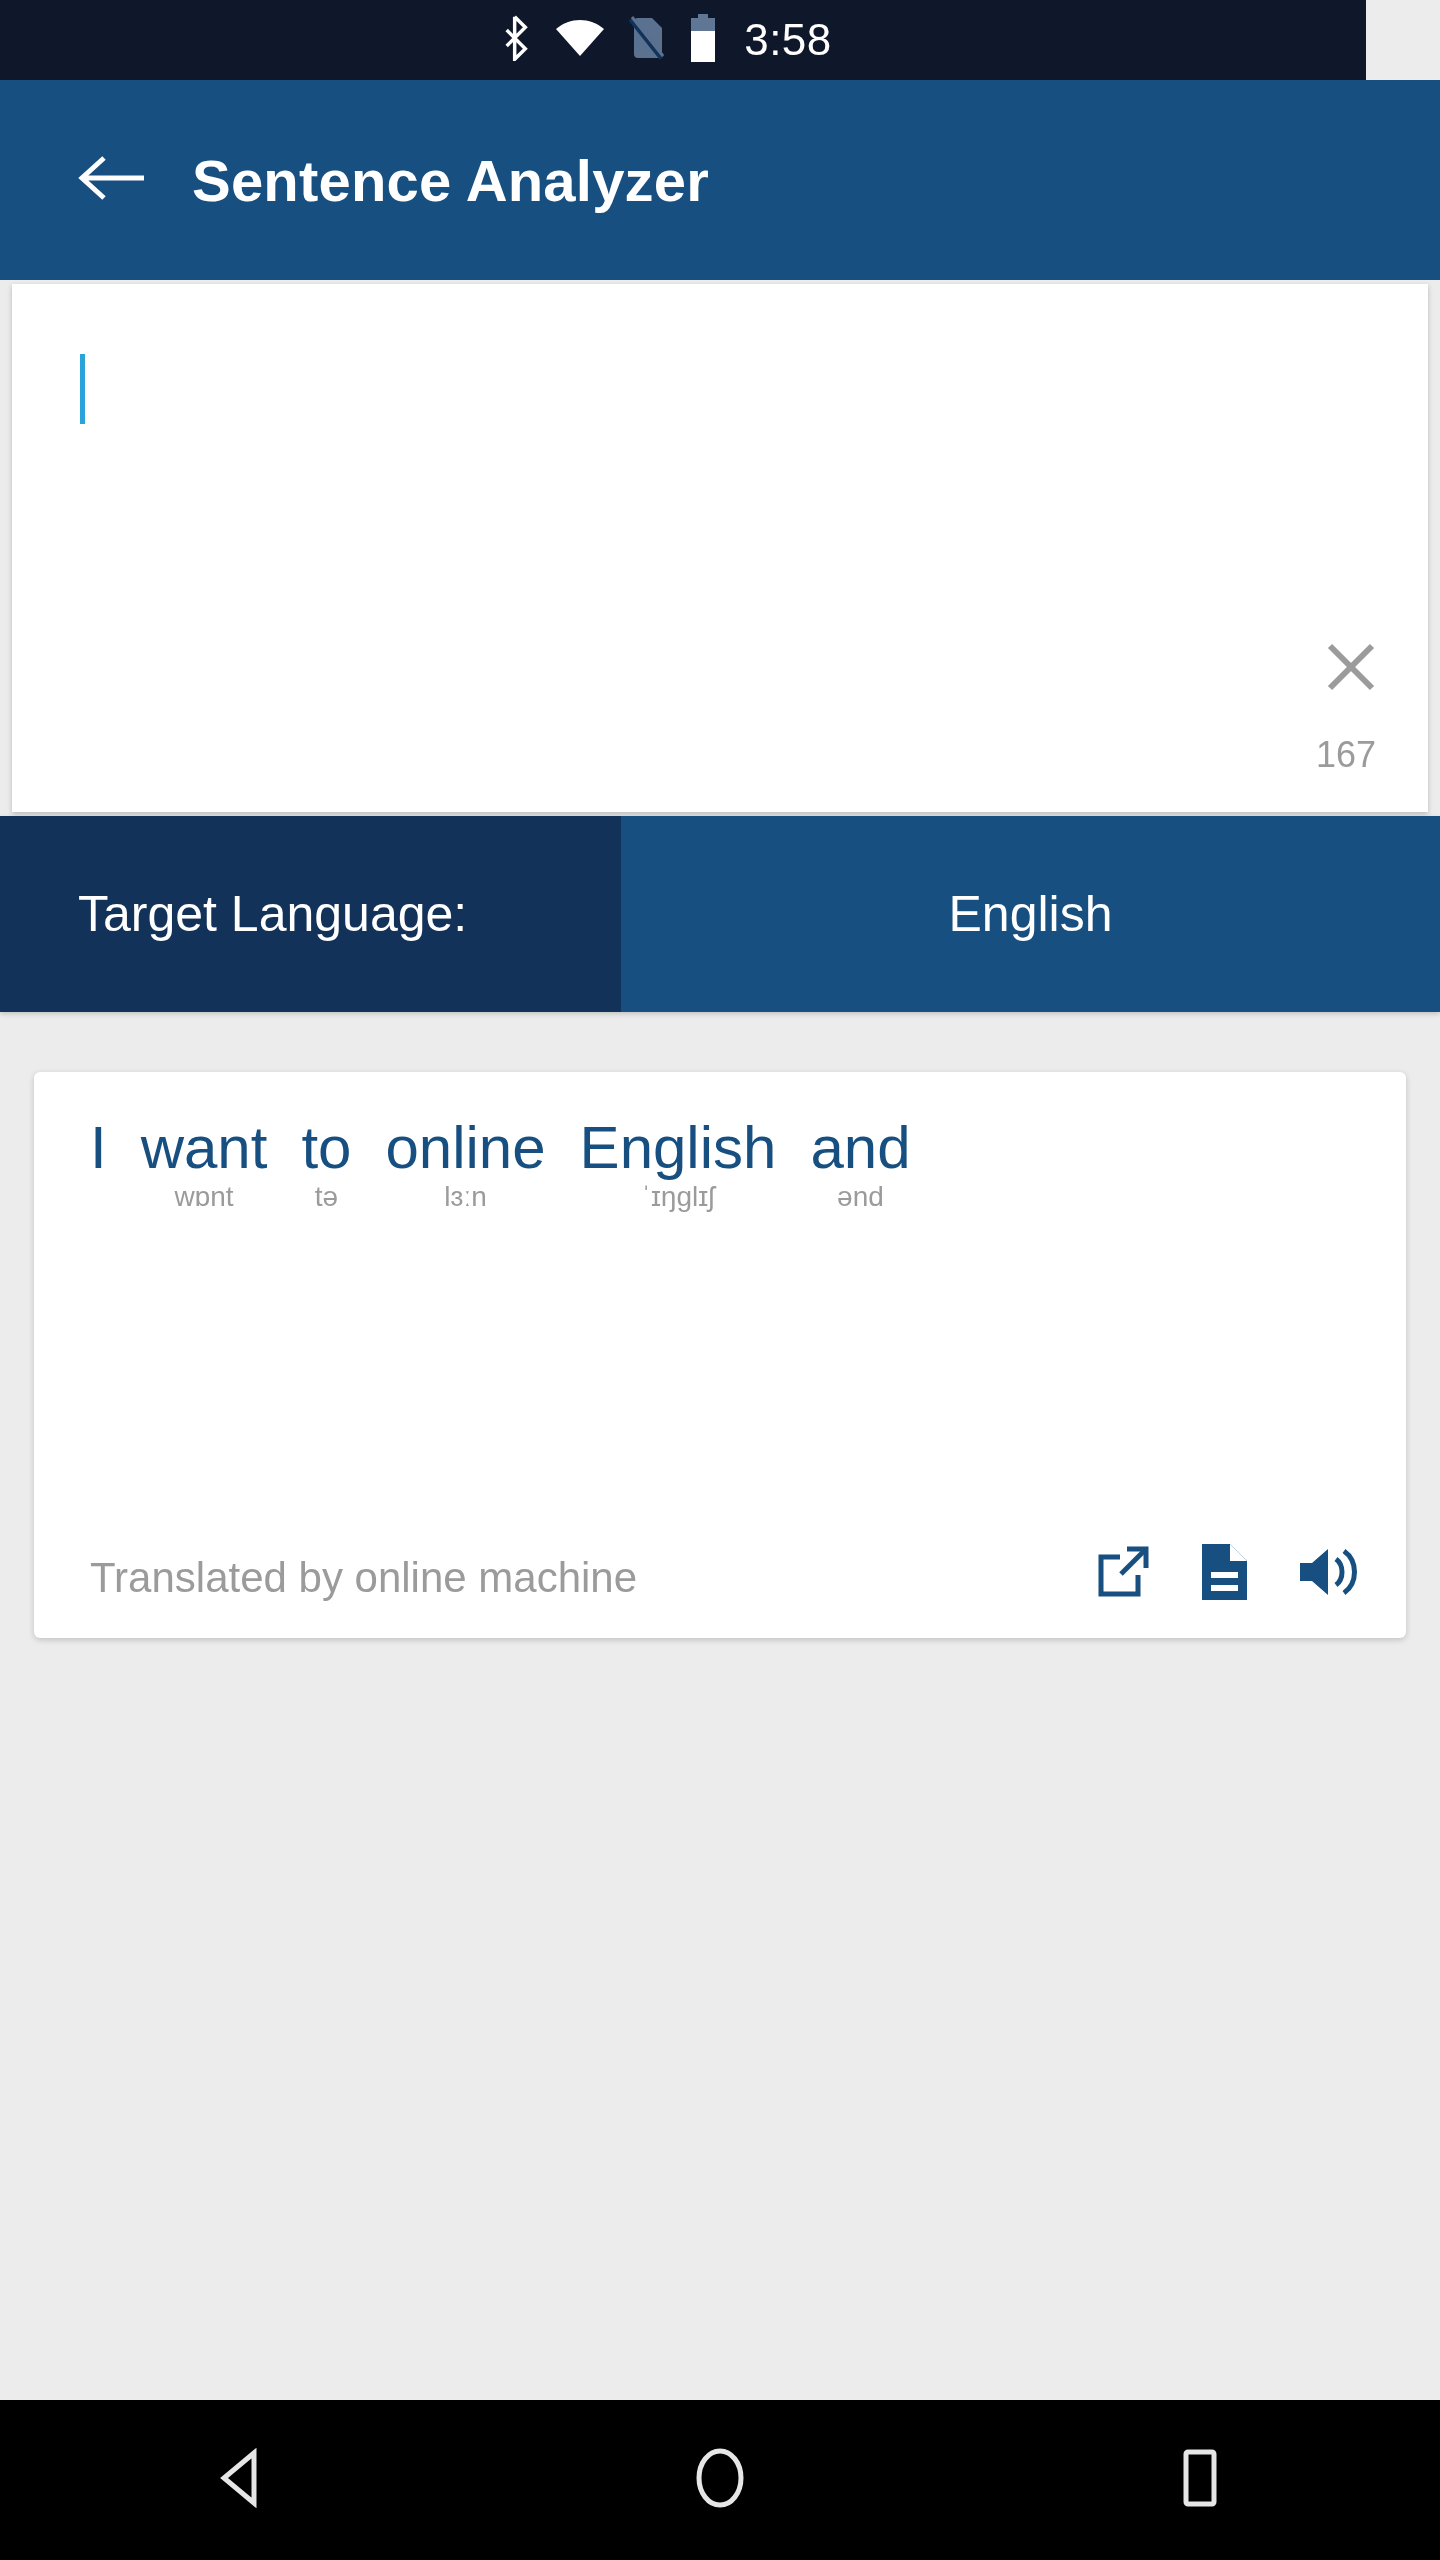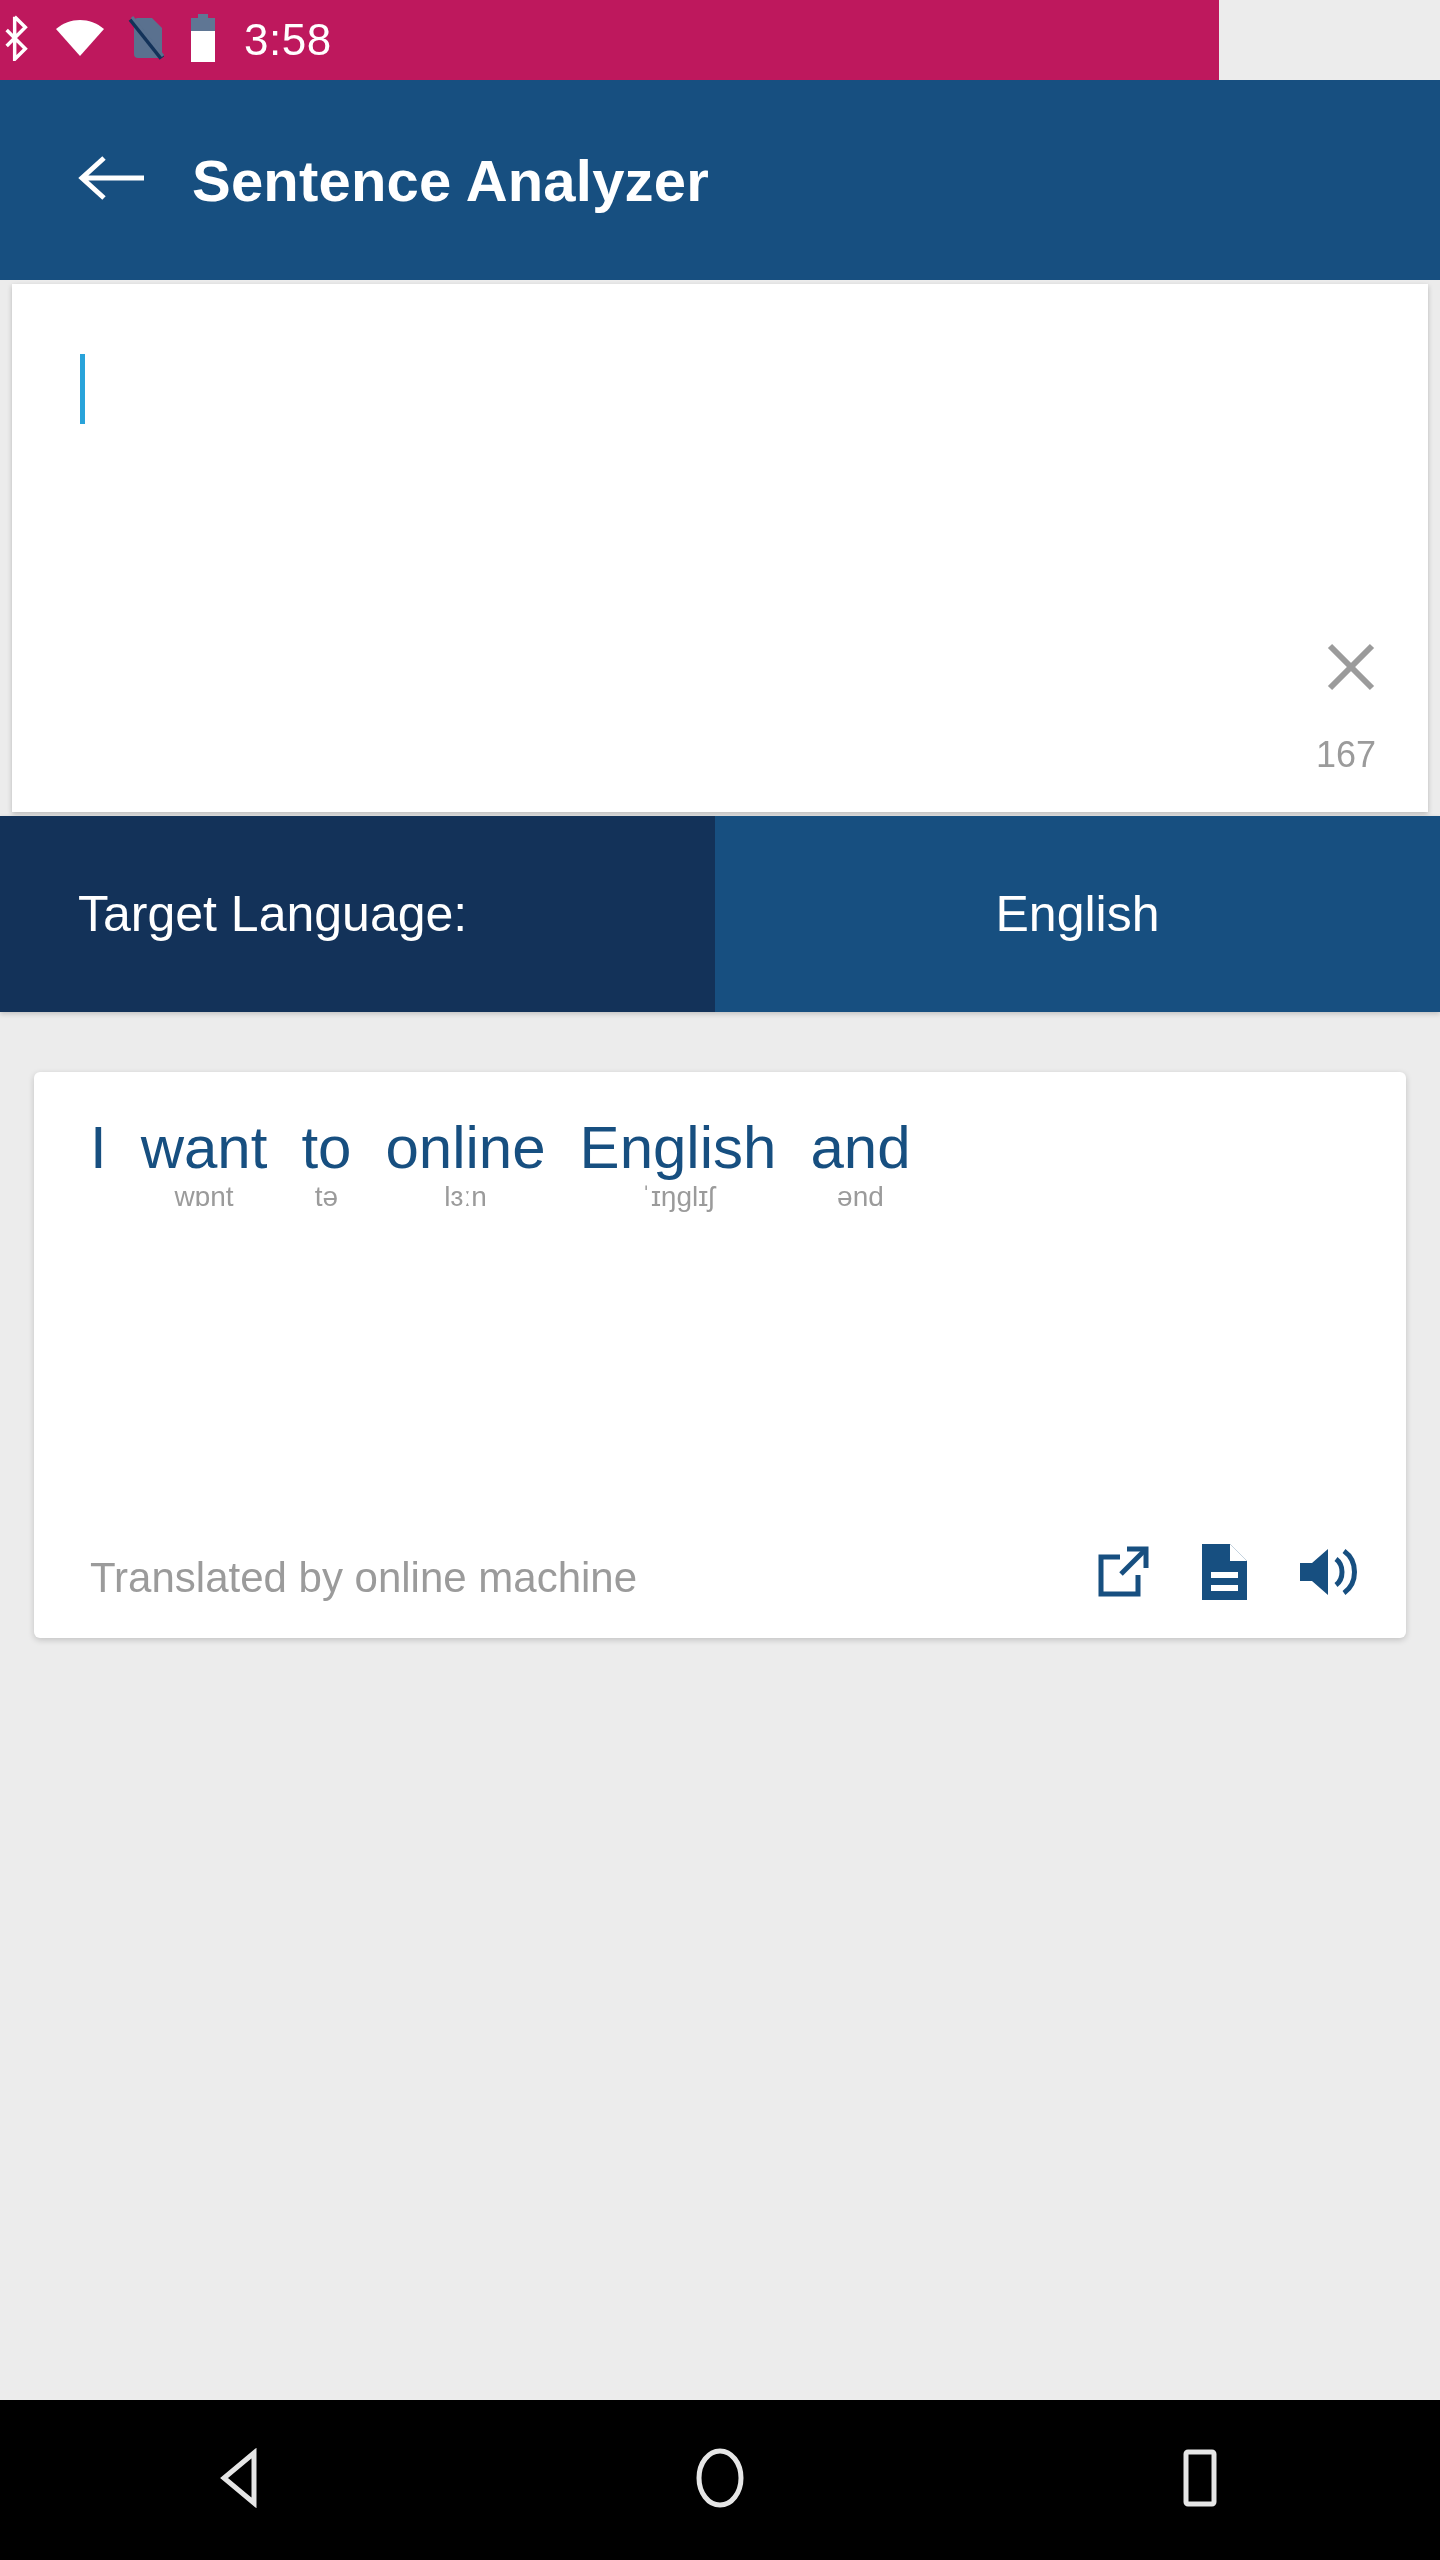--- a/index.html
+++ b/index.html
@@ -6,23 +6,23 @@
   html, body {
     width:1440px; height:2560px;
     background:#ececec;
     font-family:"Liberation Sans", sans-serif;
     overflow:hidden;
   }
   .screen { position:relative; width:1440px; height:2560px; background:#ececec; }
 
   
   .statusbar {
-    position:absolute; top:0; left:0; width:1219px; height:80px;
-    background:#be185d;
-    display:flex; align-items:center; justify-content:flex-start;
+    position:absolute; top:0; left:0; width:1366px; height:80px;
+    background:#0f172a;
+    display:flex; align-items:center; justify-content:center;
     padding-right:34px;
   }
   .statusbar .sb-icons { display:flex; align-items:center; gap:24px; }
   .sb-ico { display:block; }
   .sb-time {
     color:#ffffff; font-size:44px; font-weight:400;
     margin-left:26px; letter-spacing:0.5px; line-height:1;
   }
 
   
@@ -71,21 +71,21 @@
     font-size:36px; color:#9b9b9b;margin-left:15px;
   }
 
   
   .lang-bar {
     position:absolute; top:816px; left:0; width:1440px; height:196px;
     display:flex;
     box-shadow:0 2px 5px rgba(0,0,0,0.18);
   }
   .lang-label-cell {
-    width:715px; height:100%;
+    width:621px; height:100%;
     background:#133259;
     display:flex; align-items:center;
     padding-left:78px;
   }
   .lang-label-cell .txt { color:#ffffff; font-size:50px; }
   .lang-value-cell {
     flex:1; height:100%;
     background:#174f80;
     display:flex; align-items:center; justify-content:center;
     cursor:pointer;

